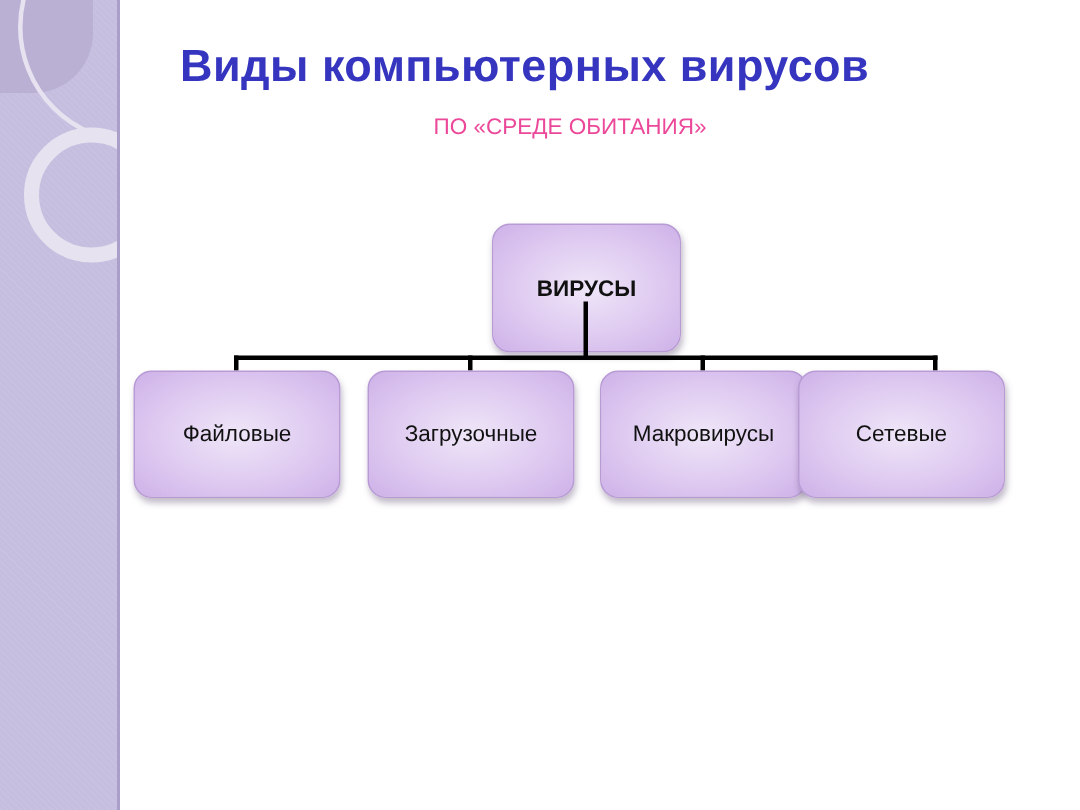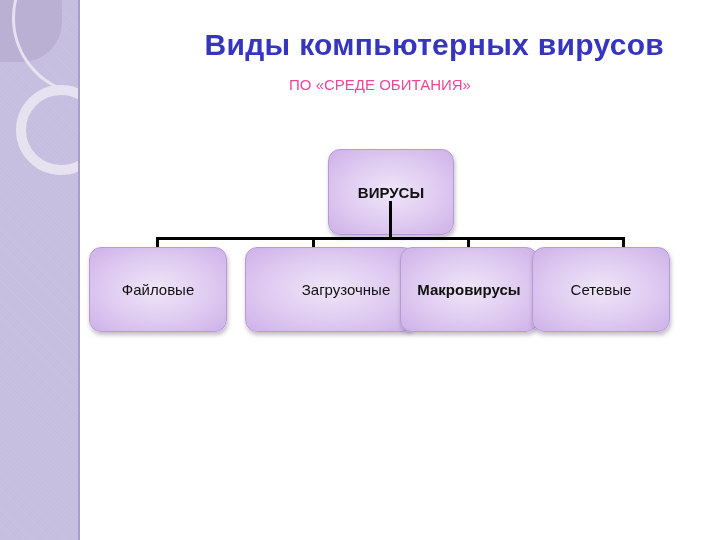--- a/index.html
+++ b/index.html
@@ -21,22 +21,22 @@
       background: #b9b0d3; border-bottom-right-radius: 40px;
     }
     .ring {
       position: absolute; border-radius: 50%;
       border-style: solid; border-color: #e6e2f0;
     }
     .ring.big { left: 12px; top: -60px; width: 150px; height: 150px; border-width: 3px; }
     .ring.small { left: 16px; top: 85px; width: 70px; height: 70px; border-width: 10px; }
 
     .title {
-      position: absolute; left: 104px; top: 28px; width: 560px;
-      text-align: right; color: #3535c0;
+      position: absolute; left: 120px; top: 28px; width: 560px;
+      text-align: left; color: #3535c0;
       font-size: 30px; font-weight: bold; letter-spacing: 0.3px;
     }
     .subtitle {
       position: absolute; left: 120px; top: 76px; width: 520px;
       text-align: center; color: #ec4899;
       font-size: 15px;
     }
     .box {
       position: absolute;
       border-radius: 12px;
@@ -65,15 +65,15 @@
 <div class="box root">ВИРУСЫ</div>
 
 <div class="line" style="left:389px; top:201px; width:3px; height:37px;"></div>
 <div class="line" style="left:156px; top:237px; width:469px; height:3px;"></div>
 <div class="line" style="left:156px; top:237px; width:3px; height:10px;"></div>
 <div class="line" style="left:312px; top:237px; width:3px; height:10px;"></div>
 <div class="line" style="left:467px; top:237px; width:3px; height:10px;"></div>
 <div class="line" style="left:622px; top:237px; width:3px; height:10px;"></div>
 
 <div class="box child" style="left:89px;">Файловые</div>
-<div class="box child" style="left:245px;padding-left:32px;">Загрузочные</div>
-<div class="box child" style="left:400px;font-weight:bold;">Макровирусы</div>
+<div class="box child" style="left:245px;">Загрузочные</div>
+<div class="box child" style="left:400px;">Макровирусы</div>
 <div class="box child" style="left:532px;">Сетевые</div>
 
 </body></html>

